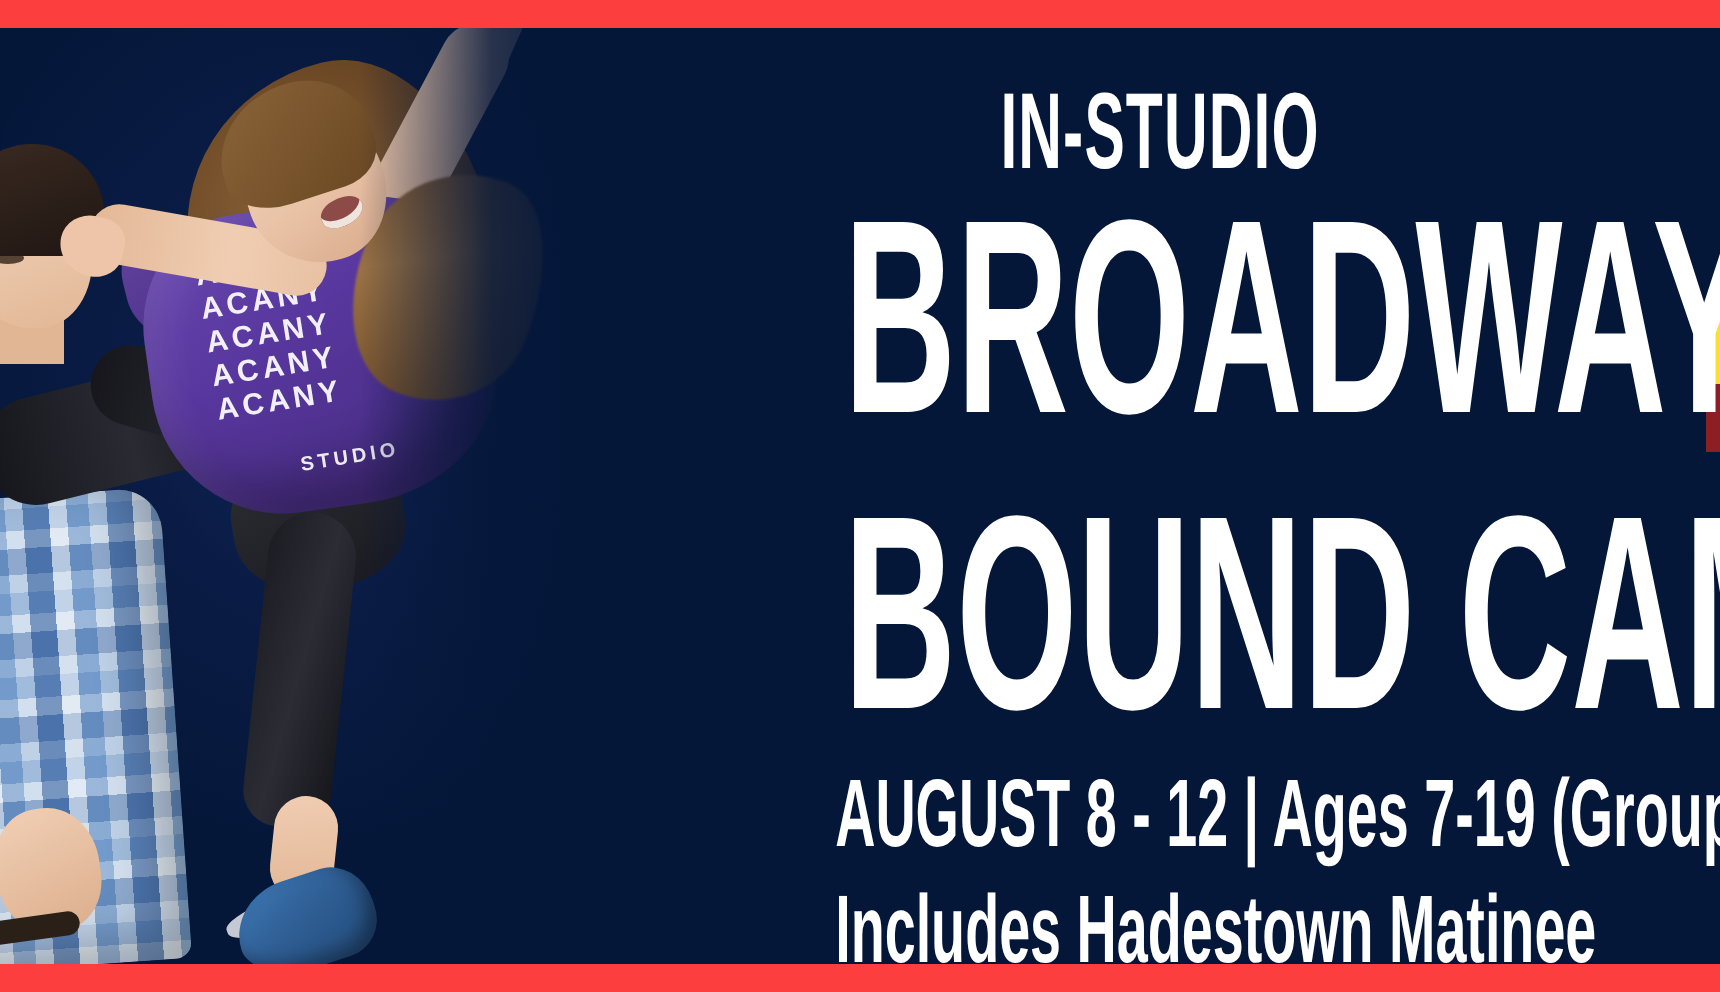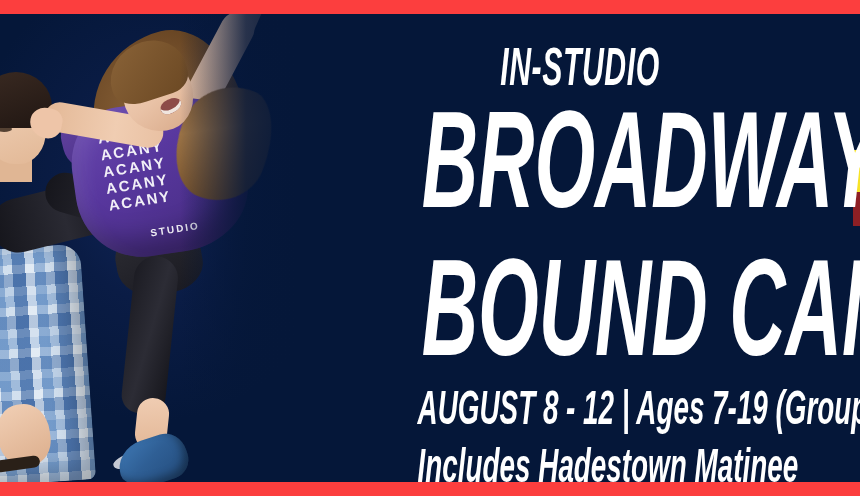--- a/index.html
+++ b/index.html
@@ -251,21 +251,20 @@
   
   .copy {
     position: absolute;
     left: 300px;
     top: 14px;
     width: 560px;
     height: 468px;
     z-index: 30;
     color: #ffffff;
     text-align: center;
-    font-style: italic;
   }
 
   .eyebrow {
     position: absolute; left: 0; right: 0; top: 25px;
     font-size: 54px;
     font-weight: 700;
     letter-spacing: 1px;
     line-height: 1;
     transform: scaleX(.56);
     transform-origin: 50% 50%;

